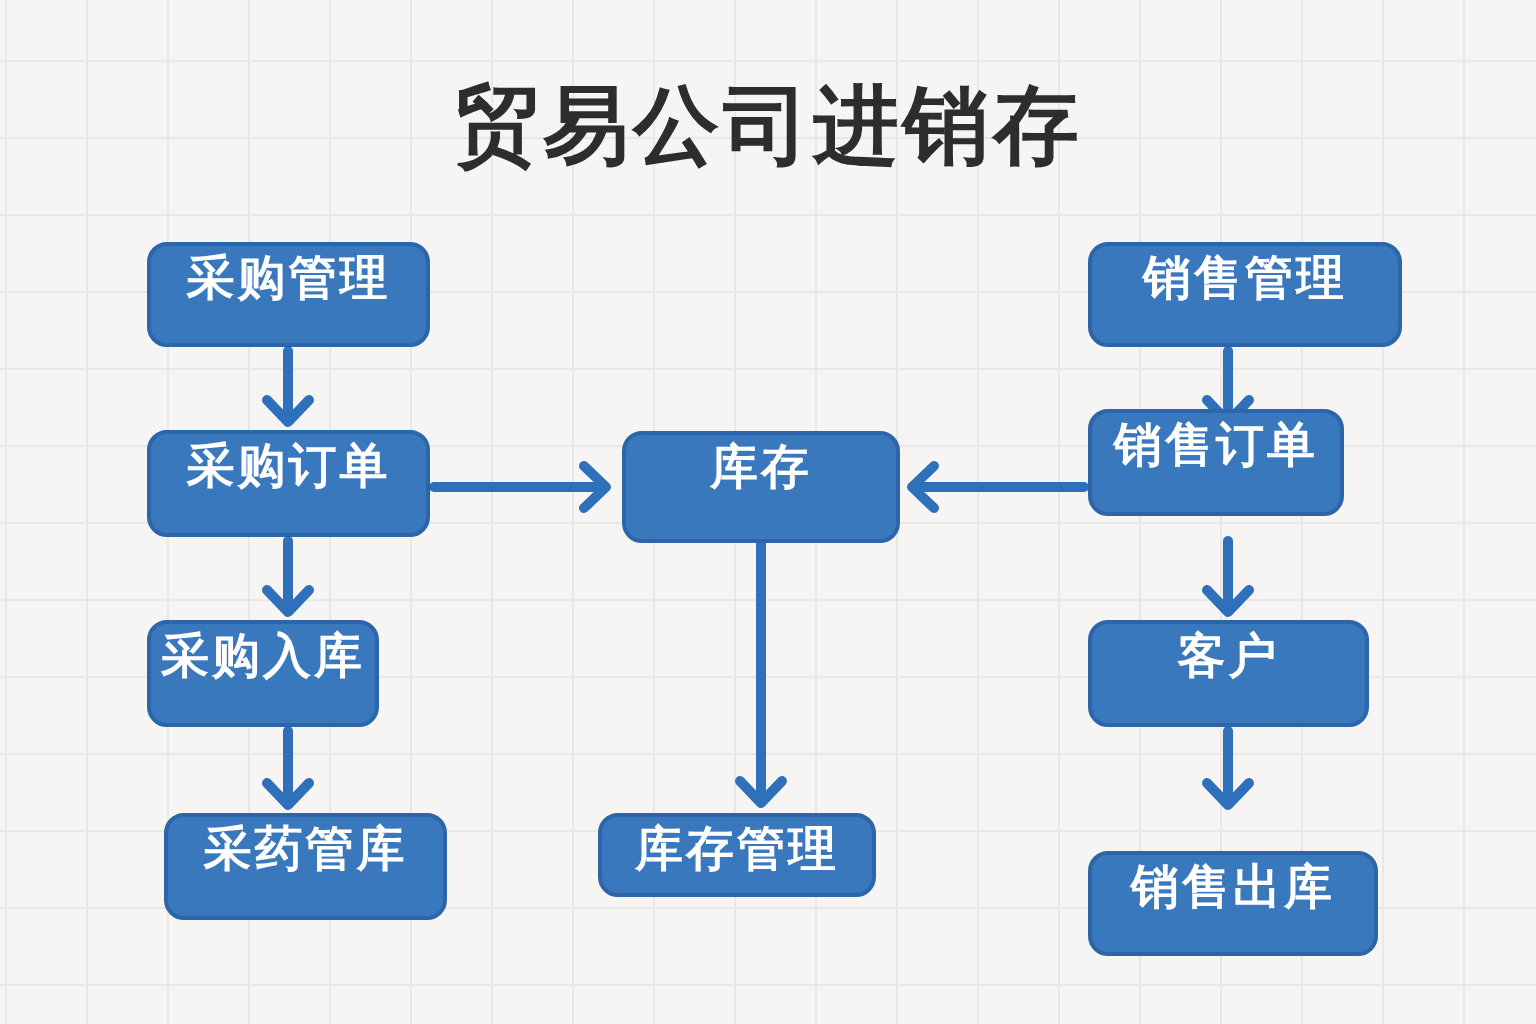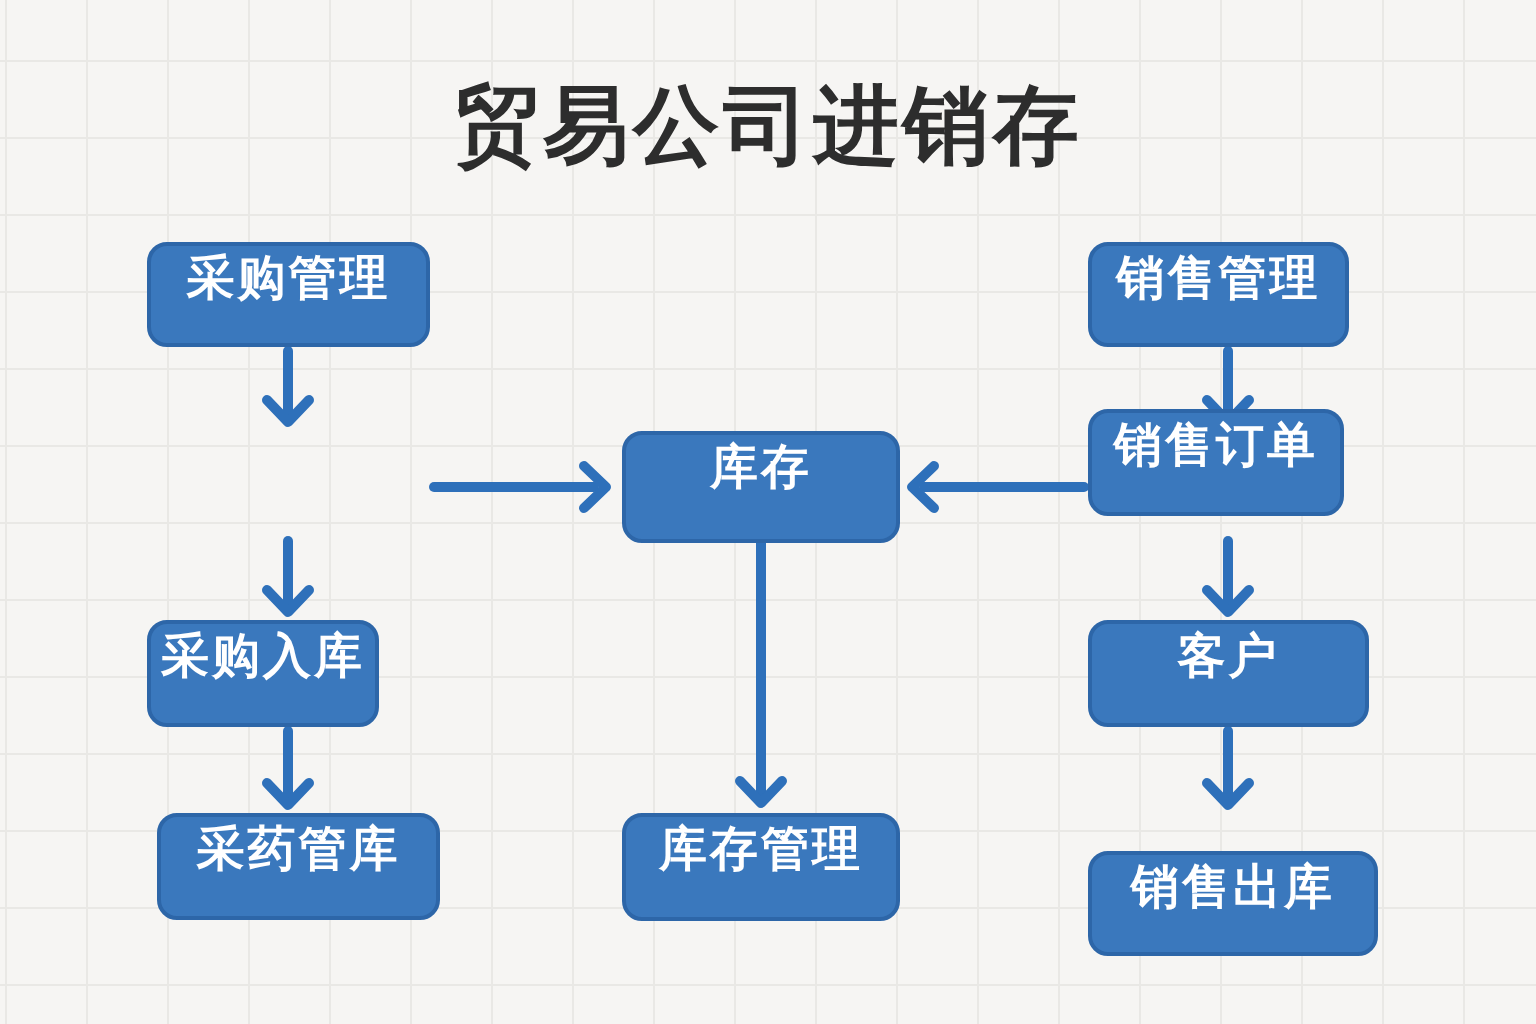--- a/index.html
+++ b/index.html
@@ -113,38 +113,41 @@
     <g>
       <path d="M761 542 V793"></path>
         <path d="M740 781 L761 803 L782 781"></path>
     </g>
   </svg>
 
   <div class="node" style="left:147px; top:242px; width:283px; height:105px">
     <span>采购管理</span>
   </div>
 
+  <div class="node" style="left:147px; top:430px; width:283px; height:107px">
+    <span>采购订单</span>
+  </div>
 
   <div class="node" style="left:147px; top:620px; width:232px; height:107px">
     <span>采购入库</span>
   </div>
 
-  <div class="node" style="left:157px; top:813px; width:283px; height:107px">
+  <div class="node" style="left:164px; top:813px; width:283px; height:107px">
     <span>采药管库</span>
   </div>
 
   <div class="node" style="left:622px; top:431px; width:278px; height:112px">
     <span>库存</span>
   </div>
 
-  <div class="node" style="left:622px; top:813px; width:278px; height:108px">
+  <div class="node" style="left:598px; top:813px; width:278px; height:84px">
     <span>库存管理</span>
   </div>
 
-  <div class="node" style="left:1088px; top:242px; width:261px; height:105px">
+  <div class="node" style="left:1088px; top:242px; width:314px; height:105px">
     <span>销售管理</span>
   </div>
 
   <div class="node" style="left:1088px; top:409px; width:256px; height:107px">
     <span>销售订单</span>
   </div>
 
   <div class="node" style="left:1088px; top:620px; width:281px; height:107px">
     <span>客户</span>
   </div>

